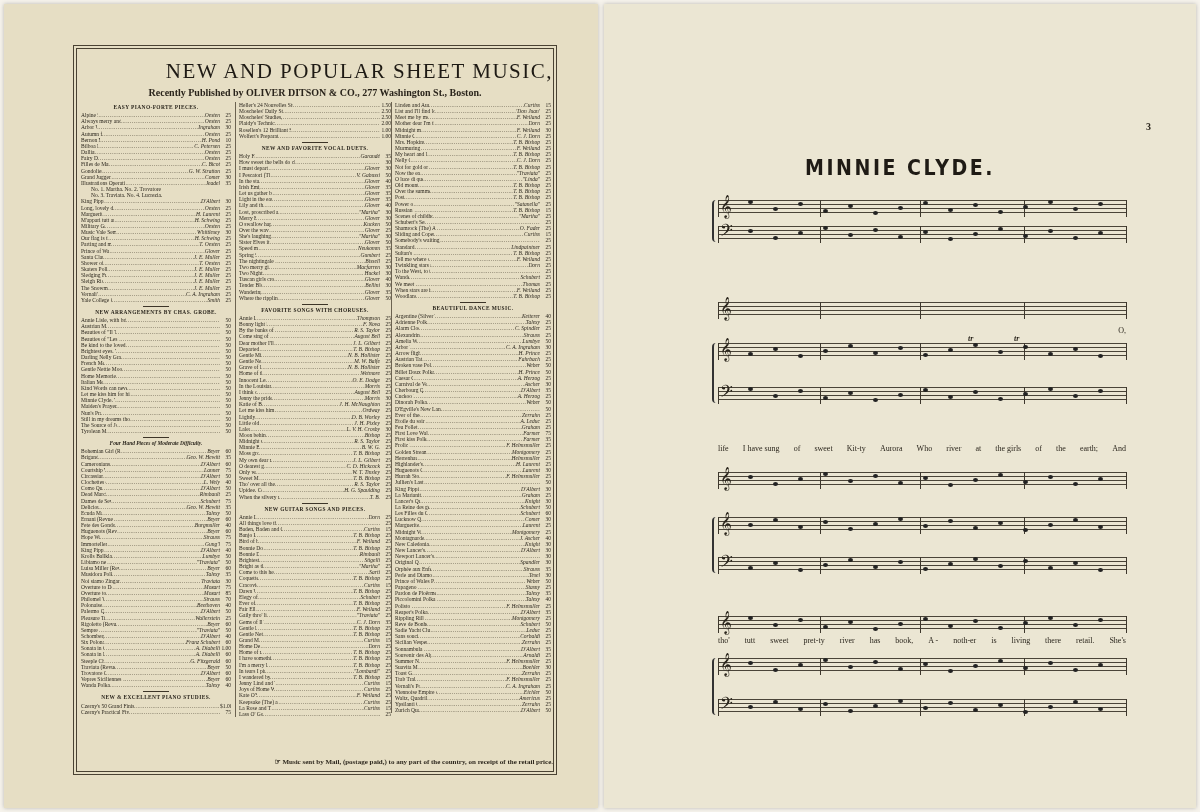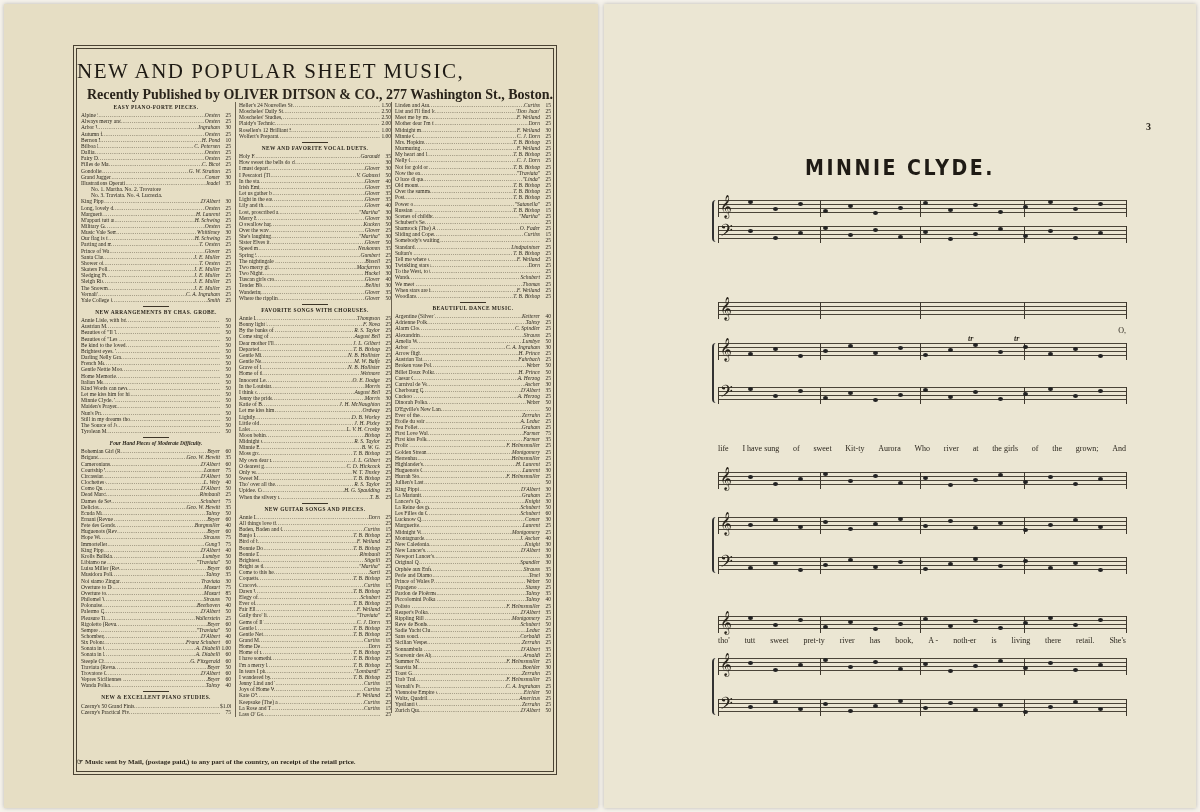--- a/index.html
+++ b/index.html
@@ -1,36 +1,36 @@
 <!DOCTYPE html>
 <html><head>
 <meta charset="utf-8">
 <style>
   html,body{margin:0;padding:0;}
   body{width:1200px;height:812px;background:#f6f3ec;position:relative;overflow:hidden;font-family:"Liberation Serif","DejaVu Serif",serif;color:#2a251c;}
   .page{position:absolute;top:4px;bottom:4px;background:#e9e2cc;box-shadow:0 0 4px rgba(0,0,0,.25);}
   #left-page{left:4px;width:594px;background:#e6dec4;}
   #right-page{left:604px;width:592px;background:#ebe6d3;}
   .frame{position:absolute;left:72px;top:44px;width:476px;height:722px;border:1px solid #4a4233;outline:1px solid #4a4233;outline-offset:2px;}
-  .main-title{position:absolute;left:0;right:0;top:10px;text-align:left;font-size:21px;letter-spacing:1.5px;font-weight:normal;color:#1e1a14;}
-  .subtitle{position:absolute;left:0;right:0;top:38px;text-align:right;font-size:14px;font-weight:bold;color:#2a241b;}
+  .main-title{position:absolute;left:0;right:0;top:10px;text-align:right;font-size:21px;letter-spacing:1.5px;font-weight:normal;color:#1e1a14;}
+  .subtitle{position:absolute;left:0;right:0;top:38px;text-align:center;font-size:10px;font-weight:bold;color:#2a241b;}
   .col{position:absolute;top:53px;font-size:5.5px;line-height:6.15px;}
   .col1{left:4px;width:150px;}
   .col2{left:158px;width:152px;border-left:1px solid #6b6250;padding-left:3px;}
   .col3{left:314px;width:156px;border-left:1px solid #6b6250;padding-left:3px;}
   .sec-head{text-align:center;font-weight:bold;letter-spacing:.4px;font-size:5.4px;margin:2px 0 2px;}
   .sec-rule{width:26px;border-top:1.5px solid #3d3528;margin:3px auto 2px;}
   .row{display:flex;white-space:nowrap;overflow:hidden;}
   .row .t{flex:0 1 auto;overflow:hidden;}
   .row .d{flex:1 1 auto;overflow:hidden;letter-spacing:.5px;color:#5b5344;}
   .row .d::before{content:"..........................................................................................";}
   .row .c{font-style:italic;flex:0 0 auto;}
   .row .p{flex:0 0 auto;width:11px;text-align:right;}
   .sub{padding-left:10px;}
-  .footer{position:absolute;left:0;right:0;bottom:5px;text-align:left;font-size:7px;font-weight:bold;color:#2e281e;}
+  .footer{position:absolute;left:0;right:0;bottom:5px;text-align:right;font-size:7px;font-weight:bold;color:#2e281e;}
   .pageno{position:absolute;right:45px;top:117px;font-weight:bold;font-size:10px;}
   .song-title{position:absolute;left:0;width:592px;top:152px;text-align:center;font-family:"DejaVu Sans",sans-serif;font-weight:bold;font-size:19px;letter-spacing:2.5px;color:#1f1b15;transform:scaleY(1.15);}
   .staff{position:absolute;left:114px;width:408px;height:16px;background:repeating-linear-gradient(to bottom,#4a4438 0 1px,transparent 1px 4px);}
   .staff .bar{position:absolute;top:0;height:17px;width:1px;background:#3d372c;}
   .clef{position:absolute;left:2px;top:-4px;font-size:20px;line-height:20px;font-family:"DejaVu Sans",sans-serif;}
   .note{position:absolute;width:5px;height:4px;border-radius:50%;background:#222;}
   .lyrics{position:absolute;left:114px;width:408px;font-size:8px;display:flex;justify-content:space-between;color:#2b261d;}
   .brace{position:absolute;left:108px;width:4px;border-left:2px solid #333;border-radius:4px 0 0 4px;}
 </style>
 </head>
@@ -1903,21 +1903,21 @@
         <span>of</span>
         <span>sweet</span>
         <span>Kit-ty</span>
         <span>Aurora</span>
         <span>Who</span>
         <span>river</span>
         <span>at</span>
         <span>the girls</span>
         <span>of</span>
         <span>the</span>
-        <span>grown;</span>
+        <span>earth;</span>
         <span>And</span>
       </div>
       <div class="staff" style="top: 513px;">
         <div class="bar" style="left: 0px;"></div>
         <div class="bar" style="left: 102px;"></div>
         <div class="bar" style="left: 202px;"></div>
         <div class="bar" style="left: 306px;"></div>
         <div class="bar" style="left: 408px;"></div>
         <span class="clef">𝄞</span>
         <div class="note" style="left: 30px; top: 6px;"></div>

